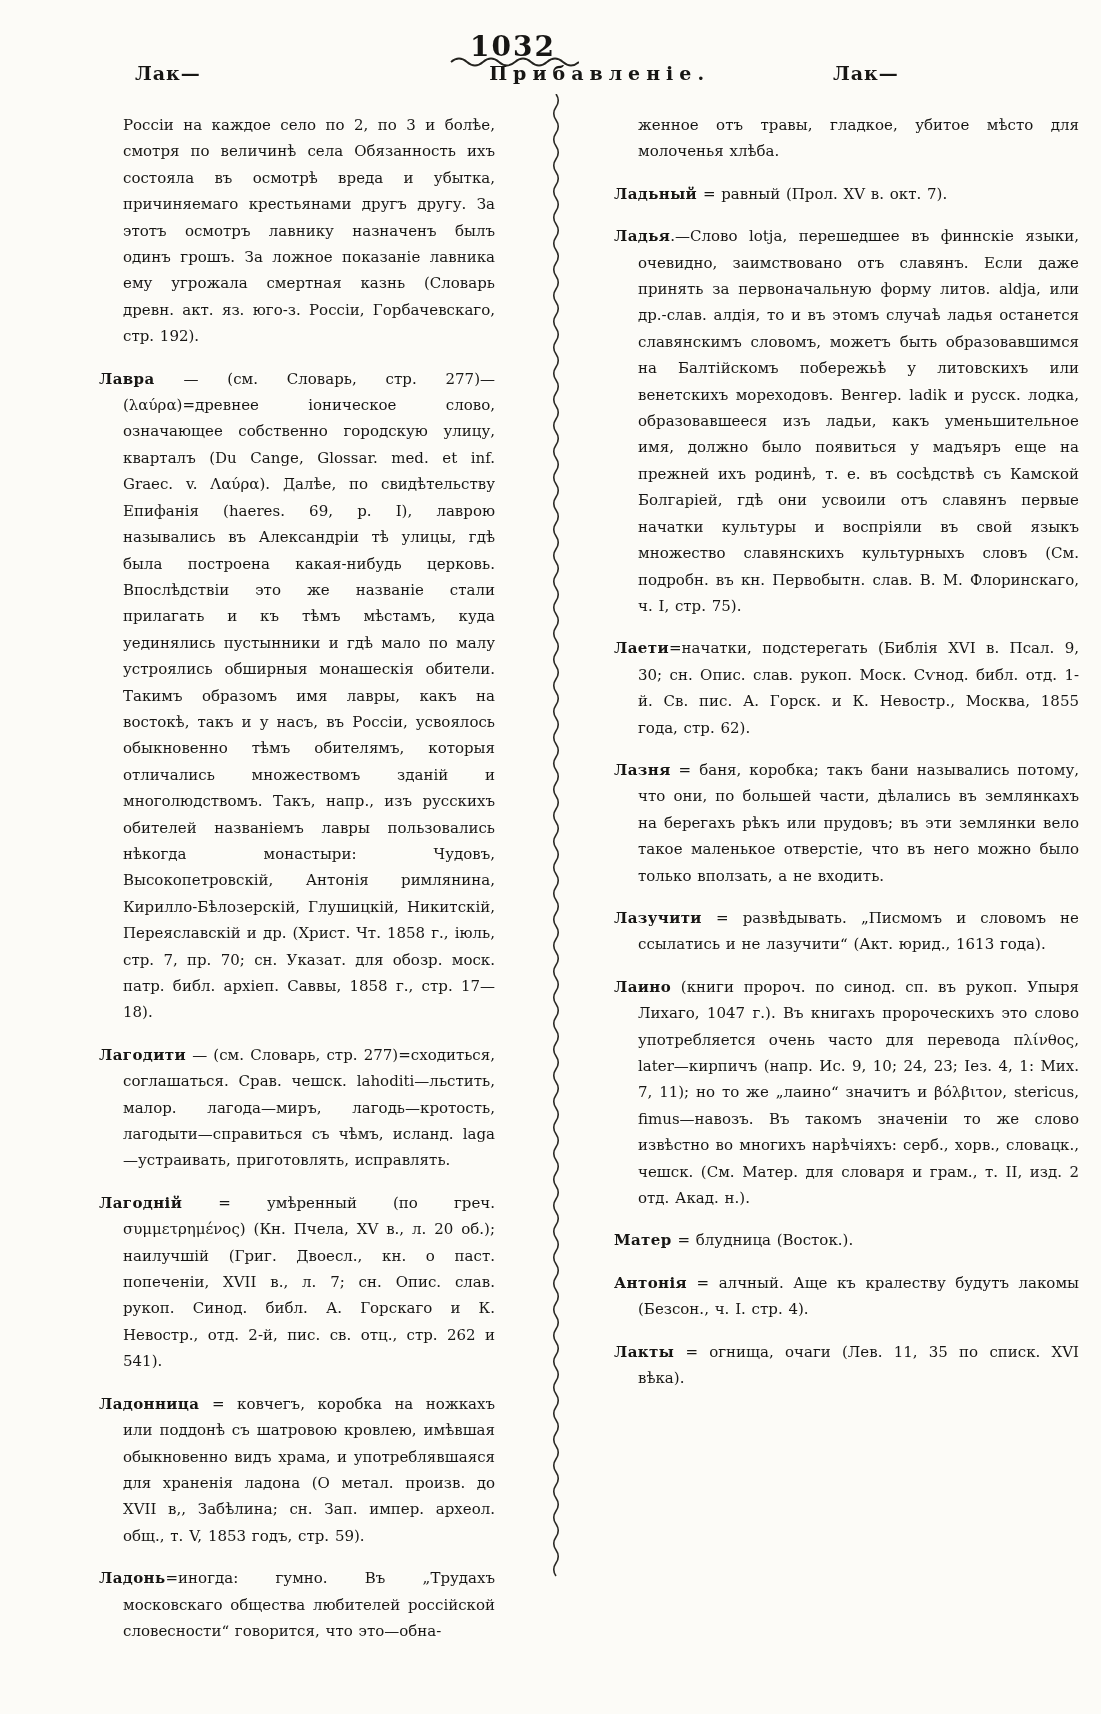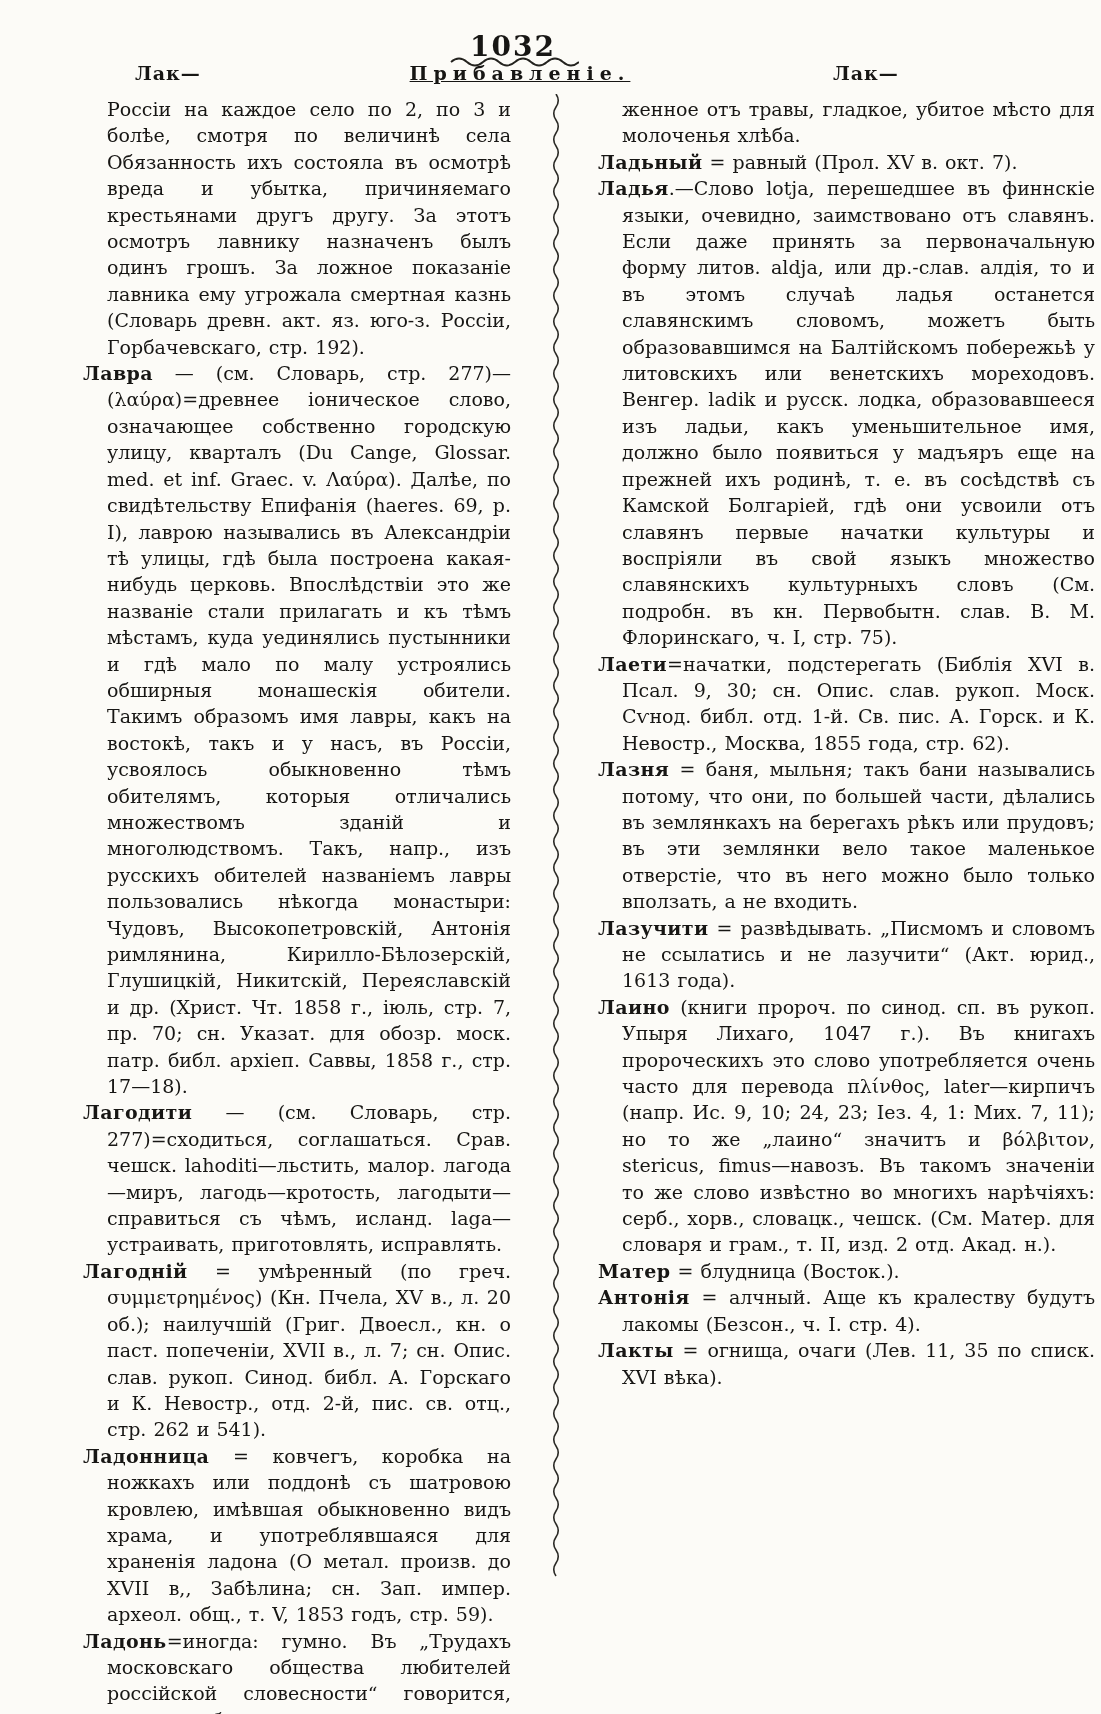--- a/index.html
+++ b/index.html
@@ -14,28 +14,28 @@
     text-align:center; font-size:28px; font-weight:bold; letter-spacing:2px;margin-top:6px;
   }
   .wavy-underline { position:absolute; left:447px; top:56px; }
   .running-head {
     position:absolute; top:62px; font-size:19px; font-weight:bold; letter-spacing:1px;
   }
   .running-head.left  { left:135px; }
   .running-head.right { left:833px; }
   .section-title {
     position:absolute; left:330px; top:62px; width:380px;
-    text-align:center; font-size:19px; font-weight:bold; letter-spacing:6px;text-decoration:underline;
+    text-align:right; font-size:19px; font-weight:bold; letter-spacing:6px;
   }
   .column { position:absolute; top:96px; }
   .column.left  { left:83px;  width:428px; }
   .column.right { left:598px; width:497px; }
   p.entry {
-    margin:0; text-align:justify;
-    font-size:19px; line-height:26.4px;
+    margin:16px; text-align:justify;
+    font-size:15px; line-height:26.4px;
     padding-left:24px; text-indent:-24px;
     word-spacing:1px;
   }
   p.entry.continuation { text-indent:0; }
   .seg-b { font-weight:bold; letter-spacing:0.4px; }
   .seg-i { }
   .column-divider { position:absolute; left:552px; top:94px; }
 </style>
 </head>
 <body style="background: rgb(252, 251, 247); color: rgb(23, 22, 20);">
@@ -60,19 +60,19 @@
     <p class="entry"><span class="seg-b">Лагодити</span><span class="seg-n"> — (см. </span><span class="seg-i">Словарь</span><span class="seg-n">, стр. 277)=сходиться, соглашаться. Срав. </span><span class="seg-i">чешск.</span><span class="seg-n"> lahoditi—льстить, </span><span class="seg-i">малор.</span><span class="seg-n"> лагода—миръ, лагодь—кротость, лагодыти—справиться съ чѣмъ, </span><span class="seg-i">исланд.</span><span class="seg-n"> laga—устраивать, приготовлять, исправлять.</span></p>
     <p class="entry"><span class="seg-b">Лагодній</span><span class="seg-n"> = умѣренный (по </span><span class="seg-i">греч.</span><span class="seg-n"> συμμετρημένος) (</span><span class="seg-i">Кн. Пчела</span><span class="seg-n">, XV в., л. 20 об.); наилучшій (</span><span class="seg-i">Григ. Двоесл., кн. о паст. попеченіи</span><span class="seg-n">, XVII в., л. 7; сн. </span><span class="seg-i">Опис. слав. рукоп. Синод. библ. А. Горскаго и К. Невостр.</span><span class="seg-n">, отд. 2-й, </span><span class="seg-i">пис. св. отц.</span><span class="seg-n">, стр. 262 и 541).</span></p>
     <p class="entry"><span class="seg-b">Ладонница</span><span class="seg-n"> = ковчегъ, коробка на ножкахъ или поддонѣ съ шатровою кровлею, имѣвшая обыкновенно видъ храма, и употреблявшаяся для храненія ладона (</span><span class="seg-i">О метал. произв. до XVII в,, Забѣлина</span><span class="seg-n">; сн. </span><span class="seg-i">Зап. импер. археол. общ.</span><span class="seg-n">, т. V, 1853 годъ, стр. 59).</span></p>
     <p class="entry"><span class="seg-b">Ладонь</span><span class="seg-n">=иногда: гумно. Въ „Трудахъ московскаго общества любителей россійской словесности“ говорится, что это—обна-</span></p>
   </div>
 <div class="column right">
     <p class="entry continuation"><span class="seg-n">женное отъ травы, гладкое, убитое мѣсто для молоченья хлѣба.</span></p>
     <p class="entry"><span class="seg-b">Ладьный</span><span class="seg-n"> = равный (</span><span class="seg-i">Прол.</span><span class="seg-n"> XV в. </span><span class="seg-i">окт.</span><span class="seg-n"> 7).</span></p>
     <p class="entry"><span class="seg-b">Ладья</span><span class="seg-n">.—Слово lotja, перешедшее въ финнскіе языки, очевидно, заимствовано отъ славянъ. Если даже принять за первоначальную форму </span><span class="seg-i">литов.</span><span class="seg-n"> aldja, или </span><span class="seg-i">др.-слав.</span><span class="seg-n"> алдія, то и въ этомъ случаѣ ладья останется славянскимъ словомъ, можетъ быть образовавшимся на Балтійскомъ побережьѣ у литовскихъ или венетскихъ мореходовъ. </span><span class="seg-i">Венгер.</span><span class="seg-n"> ladik и </span><span class="seg-i">русск.</span><span class="seg-n"> лодка, образовавшееся изъ ладьи, какъ уменьшительное имя, должно было появиться у мадъяръ еще на прежней ихъ родинѣ, т. е. въ сосѣдствѣ съ Камской Болгаріей, гдѣ они усвоили отъ славянъ первые начатки культуры и воспріяли въ свой языкъ множество славянскихъ культурныхъ словъ (См. подробн. въ кн. </span><span class="seg-i">Первобытн. слав. В. М. Флоринскаго</span><span class="seg-n">, ч. I, стр. 75).</span></p>
     <p class="entry"><span class="seg-b">Лаети</span><span class="seg-n">=начатки, подстерегать (</span><span class="seg-i">Библія</span><span class="seg-n"> XVI в. Псал. 9, 30; </span><span class="seg-i">сн. Опис. слав. рукоп. Моск. Сѵнод. библ. отд. 1-й. Св. пис. А. Горск. и К. Невостр.</span><span class="seg-n">, Москва, 1855 года, стр. 62).</span></p>
-    <p class="entry"><span class="seg-b">Лазня</span><span class="seg-n"> = баня, мыльня; такъ бани назывались потому, что они, по большей части, дѣлались въ землянкахъ на берегахъ рѣкъ или прудовъ; въ эти землянки вело такое маленькое отверстіе, что въ него можно было только вползать, а не входить.</span></p>
+    <p class="entry"><span class="seg-b">Лазня</span><span class="seg-n"> = баня, коробка; такъ бани назывались потому, что они, по большей части, дѣлались въ землянкахъ на берегахъ рѣкъ или прудовъ; въ эти землянки вело такое маленькое отверстіе, что въ него можно было только вползать, а не входить.</span></p>
     <p class="entry"><span class="seg-b">Лазучити</span><span class="seg-n"> = развѣдывать. „Писмомъ и словомъ не ссылатись и не </span><span class="seg-i">лазучити</span><span class="seg-n">“ (</span><span class="seg-i">Акт. юрид.</span><span class="seg-n">, 1613 года).</span></p>
     <p class="entry"><span class="seg-b">Лаино</span><span class="seg-n"> (</span><span class="seg-i">книги пророч. по синод. сп. въ рукоп. Упыря Лихаго</span><span class="seg-n">, 1047 г.). Въ книгахъ пророческихъ это слово употребляется очень часто для перевода πλίνθος, later—кирпичъ (напр. Ис. 9, 10; 24, 23; Іез. 4, 1: Мих. 7, 11); но то же „лаино“ значитъ и βόλβιτον, stericus, fimus—навозъ. Въ такомъ значеніи то же слово извѣстно во многихъ нарѣчіяхъ: серб., хорв., словацк., чешск. (См. </span><span class="seg-i">Матер. для словаря и грам.</span><span class="seg-n">, т. II, изд. 2 отд. </span><span class="seg-i">Акад. н.</span><span class="seg-n">).</span></p>
     <p class="entry"><span class="seg-b">Матер</span><span class="seg-n"> = блудница (</span><span class="seg-i">Восток.</span><span class="seg-n">).</span></p>
     <p class="entry"><span class="seg-b">Антонія</span><span class="seg-n"> = алчный. Аще къ кралеству будутъ лакомы (</span><span class="seg-i">Безсон.</span><span class="seg-n">, ч. I. стр. 4).</span></p>
     <p class="entry"><span class="seg-b">Лакты</span><span class="seg-n"> = огнища, очаги (Лев. 11, 35 по списк. XVI вѣка).</span></p>
   </div>
 
 </body></html>

